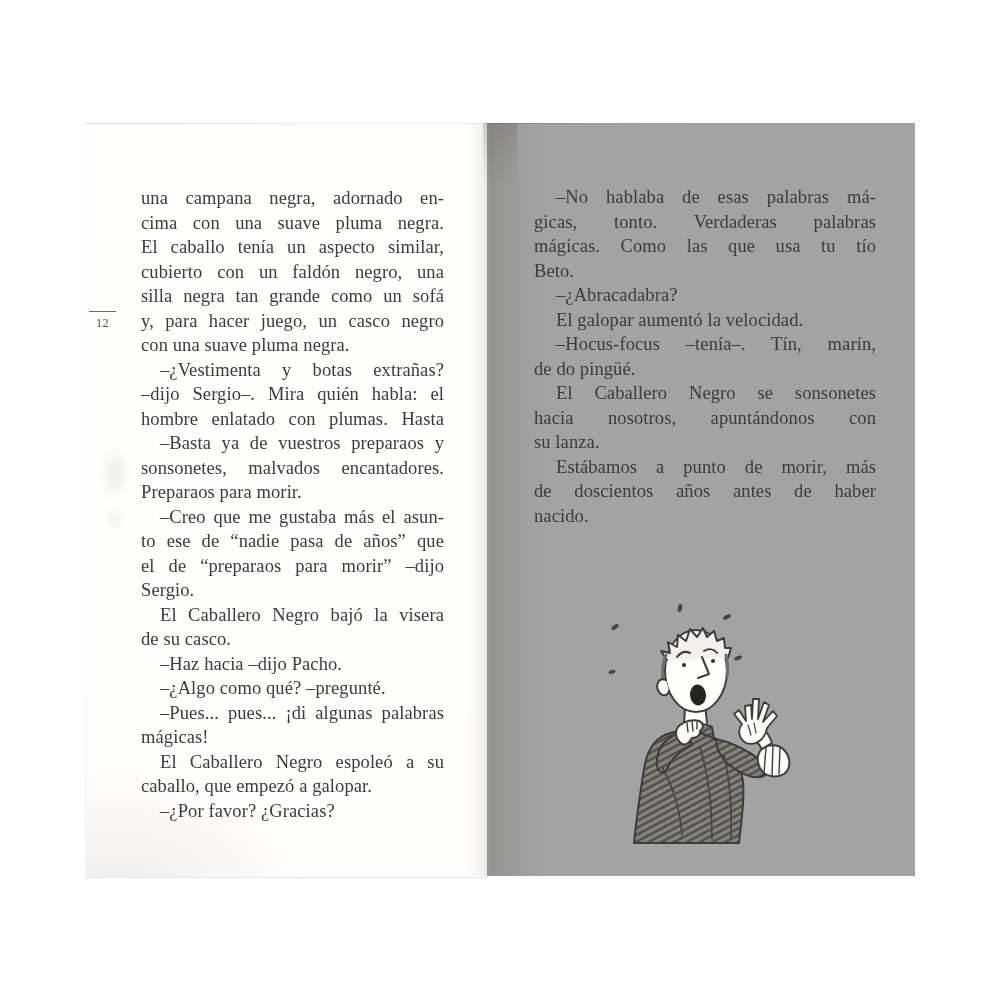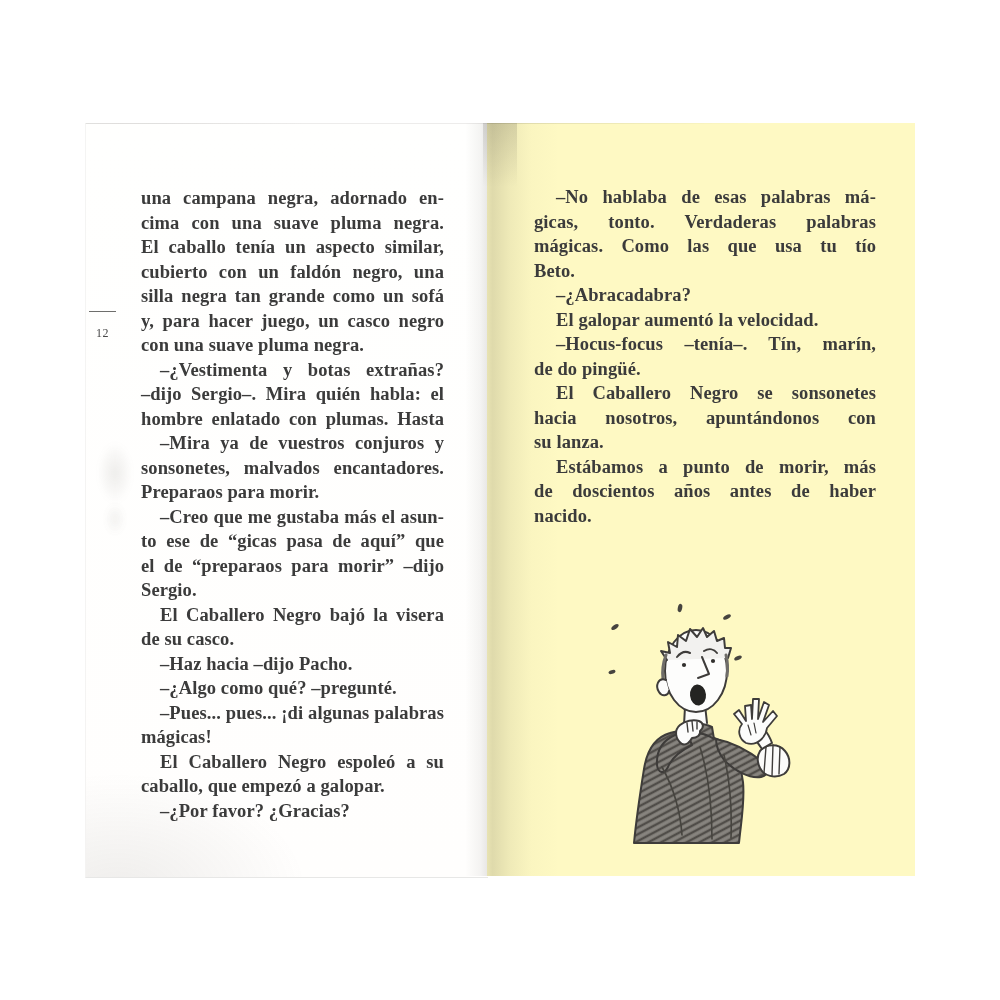--- a/index.html
+++ b/index.html
@@ -12,21 +12,21 @@
   .page{position:absolute;top:0;height:100%;}
   .left-page{
     left:0;width:402px;
     border-top:1px solid rgba(0,0,0,0.07);
     border-left:1px solid rgba(0,0,0,0.045);
     border-bottom:1px solid rgba(0,0,0,0.09);
     background:
       radial-gradient(ellipse 270px 170px at 8% 102%, rgba(95,90,82,0.10), rgba(0,0,0,0) 70%),
       linear-gradient(#fffffe,#fffefd);
   }
-  .right-page{left:402px;width:428px;background:#fef9c3;}
+  .right-page{left:402px;width:428px;background:#a3a3a3;}
   .right-page::before{
     content:"";position:absolute;top:0;left:0;height:1px;width:62%;
     background:linear-gradient(90deg, rgba(0,0,0,0.12), rgba(0,0,0,0));
   }
   .gutter-shadow{
     position:absolute;left:380px;top:0;width:95px;height:100%;pointer-events:none;
     background:linear-gradient(90deg,
       rgba(70,65,55,0) 0%,
       rgba(70,65,55,0.06) 16%,
       rgba(70,65,55,0.17) 29%,
@@ -34,32 +34,32 @@
       rgba(70,65,55,0.02) 70%,
       rgba(70,65,55,0) 100%);
   }
   .gutter-shadow::before{
     content:"";position:absolute;left:18px;top:0;width:34px;height:64px;
     background:linear-gradient(180deg, rgba(60,55,48,0.16), rgba(60,55,48,0));
   }
   .text-block{
     position:absolute;top:62px;
     font-size:18.5px;line-height:24.5px;color:#3b3b3b;
-    text-align:justify;letter-spacing:0.1px;font-weight:bold;
+    text-align:justify;letter-spacing:0.1px;
   }
   .left-page .text-block{left:55px;width:303px;}
   .right-page .text-block{left:47px;width:342px;}
   .line{text-align-last:justify;}
   .line.last{text-align-last:left;}
   .left-page .line.indent{text-indent:19px;}
   .right-page .line.indent{text-indent:22px;}
   .page-no{
     position:absolute;left:3px;top:187px;width:27px;
     border-top:1.5px solid #6e6e6c;
-    padding-top:14px;text-align:center;
+    padding-top:4px;text-align:center;
     font-size:12px;color:#474747;letter-spacing:0.5px;
   }
   .smudge{
     position:absolute;left:6px;top:308px;width:46px;height:82px;
     background:radial-gradient(closest-side, rgba(110,106,98,0.12), rgba(110,106,98,0) 75%);
     filter:blur(2.5px);border-radius:50%;
   }
   .smudge.s2{top:372px;left:14px;width:30px;height:46px;opacity:.7;}
   .illustration{position:absolute;left:113px;top:472px;width:200px;height:250px;}
 </style>
@@ -76,25 +76,25 @@
         <div class="line">una campana negra, adornado en-</div>
         <div class="line">cima con una suave pluma negra.</div>
         <div class="line">El caballo tenía un aspecto similar,</div>
         <div class="line">cubierto con un faldón negro, una</div>
         <div class="line">silla negra tan grande como un sofá</div>
         <div class="line">y, para hacer juego, un casco negro</div>
         <div class="line last">con una suave pluma negra.</div>
         <div class="line indent">–¿Vestimenta y botas extrañas?</div>
         <div class="line">–dijo Sergio–. Mira quién habla: el</div>
         <div class="line">hombre enlatado con plumas. Hasta</div>
-        <div class="line indent">–Mira ya de vuestros conjuros y</div>
+        <div class="line indent">–Basta ya de vuestros preparaos y</div>
         <div class="line">sonsonetes, malvados encantadores.</div>
         <div class="line last">Preparaos para morir.</div>
         <div class="line indent">–Creo que me gustaba más el asun-</div>
-        <div class="line">to ese de “gicas pasa de aquí” que</div>
+        <div class="line">to ese de “nadie pasa de años” que</div>
         <div class="line">el de “preparaos para morir” –dijo</div>
         <div class="line last">Sergio.</div>
         <div class="line indent">El Caballero Negro bajó la visera</div>
         <div class="line last">de su casco.</div>
         <div class="line indent last">–Haz hacia –dijo Pacho.</div>
         <div class="line indent last">–¿Algo como qué? –pregunté.</div>
         <div class="line indent">–Pues... pues... ¡di algunas palabras</div>
         <div class="line last">mágicas!</div>
         <div class="line indent">El Caballero Negro espoleó a su</div>
         <div class="line last">caballo, que empezó a galopar.</div>

